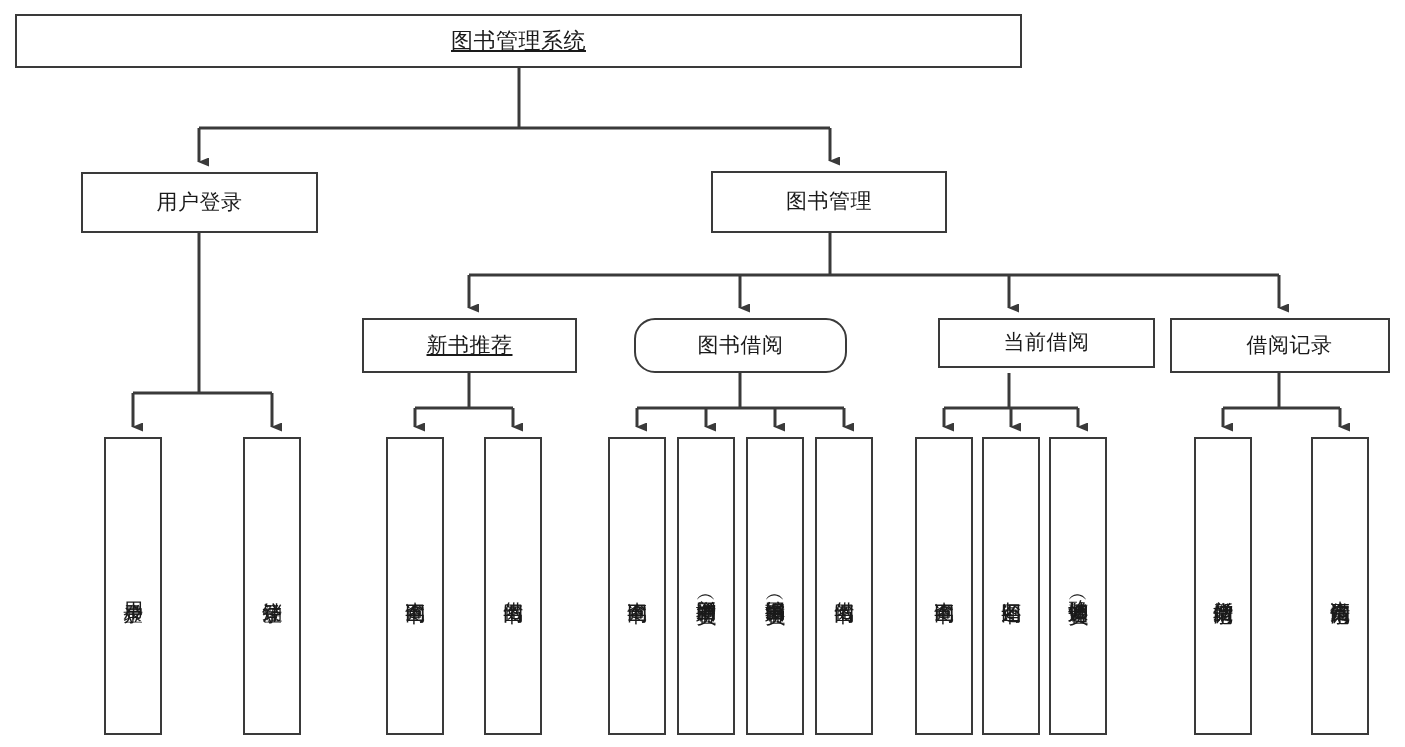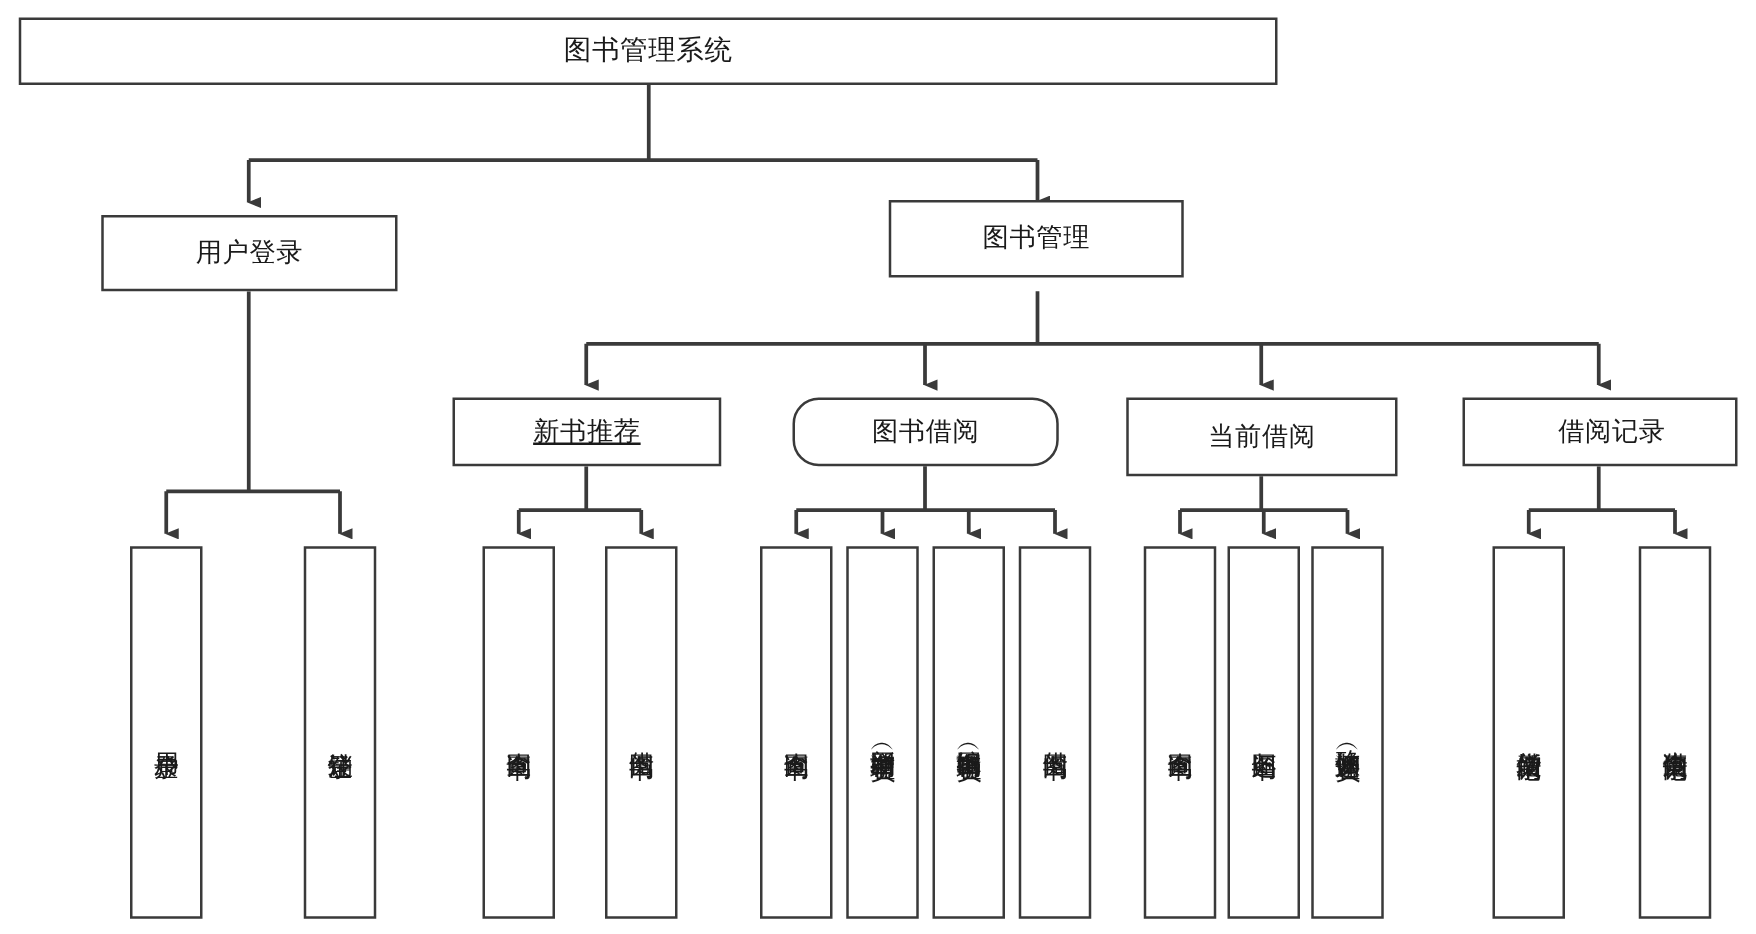--- a/index.html
+++ b/index.html
@@ -35,20 +35,21 @@
     color: #1a1a1a;
   }
   .node-h .node-label {
     font-size: 21px;
     line-height: 1.2;
     letter-spacing: 0.5px;
     white-space: nowrap;
   }
   .node-root .node-label {
     font-size: 22px;
+    text-decoration: underline;
   }
   .node-v {
     align-items: flex-start;
     justify-content: center;
     padding-top: 0;
   }
   .node-v .node-label {
     font-size: 20px;
     line-height: 1.27;
     writing-mode: vertical-rl;
@@ -124,31 +125,31 @@
     </g>
   </svg>
 
   <div class="node-box node-h node-root" style="left:15px; top:14px; width:1007px; height:54px;">
     <span class="node-label">图书管理系统</span>
   </div>
 
   <div class="node-box node-h" style="left:81px; top:172px; width:237px; height:61px;">
     <span class="node-label">用户登录</span>
   </div>
-  <div class="node-box node-h" style="left:711px; top:160px; width:236px; height:62px;">
+  <div class="node-box node-h" style="left:711px; top:171px; width:236px; height:62px;">
     <span class="node-label">图书管理</span>
   </div>
 
   <div class="node-box node-h" style="left:362px; top:318px; width:215px; height:55px;text-decoration:underline;">
     <span class="node-label">新书推荐</span>
   </div>
   <div class="node-box node-h" style="left:634px; top:318px; width:213px; height:55px;border-radius:21px;">
     <span class="node-label">图书借阅</span>
   </div>
-  <div class="node-box node-h" style="left:901px; top:318px; width:217px; height:63px;">
+  <div class="node-box node-h" style="left:938px; top:318px; width:217px; height:50px;">
     <span class="node-label">当前借阅</span>
   </div>
   <div class="node-box node-h" style="left:1170px; top:318px; width:220px; height:55px;padding-left:19px;">
     <span class="node-label">借阅记录</span>
   </div>
 
   <div class="node-box node-v" style="left:104px; top:437px; width:58px; height:298px;">
     <span class="node-label">用户登录</span>
   </div>
   <div class="node-box node-v" style="left:243px; top:437px; width:58px; height:298px;">

